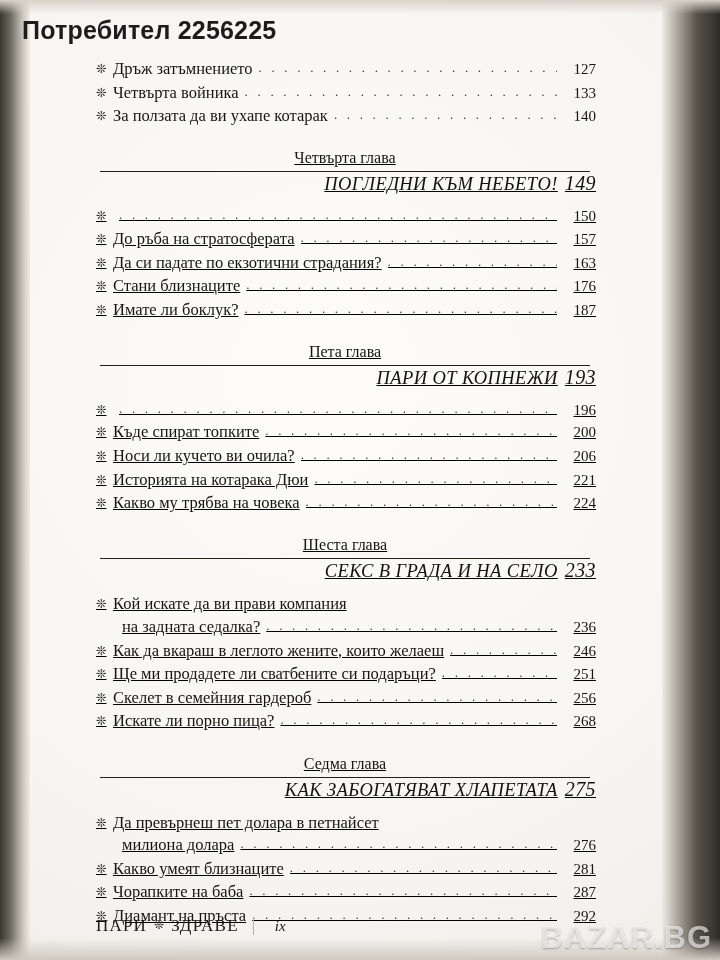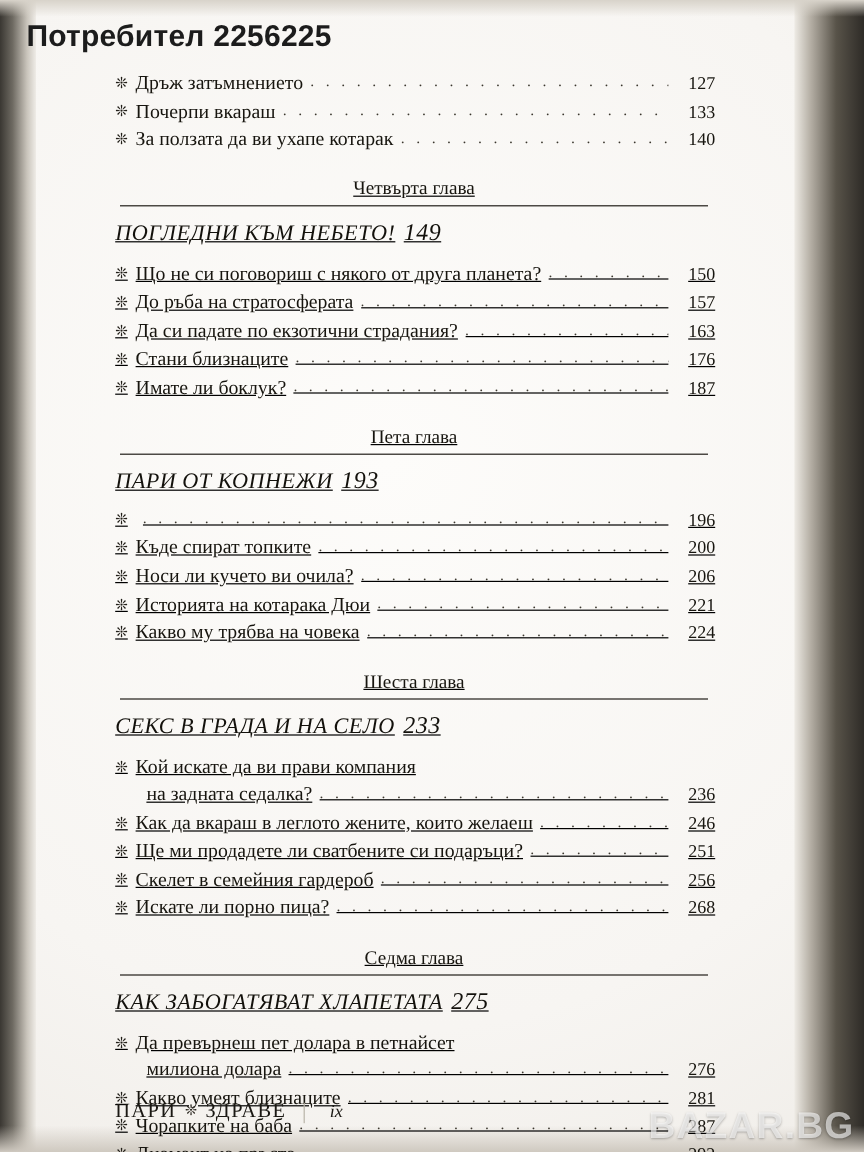--- a/index.html
+++ b/index.html
@@ -139,22 +139,21 @@
     margin: 0 6px 0 4px;
   }
   .chapter-head::after {
     content: "";
     position: absolute;
     left: 0; right: 0; bottom: 0;
     height: 1px;
     background: #221f19;
   }
   .chapter-title {
-    text-align: left;
-    margin-top: 11px;
+    text-align: right;
     font-size: 19px;
     font-style: italic;
     color: #13110c;
     letter-spacing: 0.4px;
   }
   .chapter-title .ct-text {
     text-transform: uppercase;
     font-variant: small-caps;
     font-size: 18.5px;
   }
@@ -233,21 +232,21 @@
 
       <div class="entry">
         <span class="bullet">❊</span>
         <span class="etitle">Дръж затъмнението</span>
         <span class="dots">. . . . . . . . . . . . . . . . . . . . . . . . . . . . . . . . . . . . . . . . . . . . . . .</span>
         <span class="pg">127</span>
       </div>
 
       <div class="entry">
         <span class="bullet">❊</span>
-        <span class="etitle">Почерпи вкараш</span>
+        <span class="etitle">Четвърта войника</span>
         <span class="dots">. . . . . . . . . . . . . . . . . . . . . . . . . . . . . . . . . . . . . . . . . . . . . . .</span>
         <span class="pg">133</span>
       </div>
 
       <div class="entry">
         <span class="bullet">❊</span>
         <span class="etitle">За ползата да ви ухапе котарак</span>
         <span class="dots">. . . . . . . . . . . . . . . . . . . . . . . . . . . . . . . . . . . . . . . . . . . . . . .</span>
         <span class="pg">140</span>
       </div>
@@ -256,21 +255,20 @@
 
     <div class="chapter">
       <div class="chapter-head">Четвърта глава</div>
       <div class="chapter-title">
         <span class="ct-text">ПОГЛЕДНИ КЪМ НЕБЕТО!</span><span class="ct-page">149</span>
       </div>
       <div class="chapter-entries">
 
         <div class="entry">
           <span class="bullet">❊</span>
-          <span class="etitle">Що не си поговориш с някого от друга планета?</span>
           <span class="dots">. . . . . . . . . . . . . . . . . . . . . . . . . . . . . . . . . . . . . . . . . . . . . . .</span>
           <span class="pg">150</span>
         </div>
 
         <div class="entry">
           <span class="bullet">❊</span>
           <span class="etitle">До ръба на стратосферата</span>
           <span class="dots">. . . . . . . . . . . . . . . . . . . . . . . . . . . . . . . . . . . . . . . . . . . . . . .</span>
           <span class="pg">157</span>
         </div>

